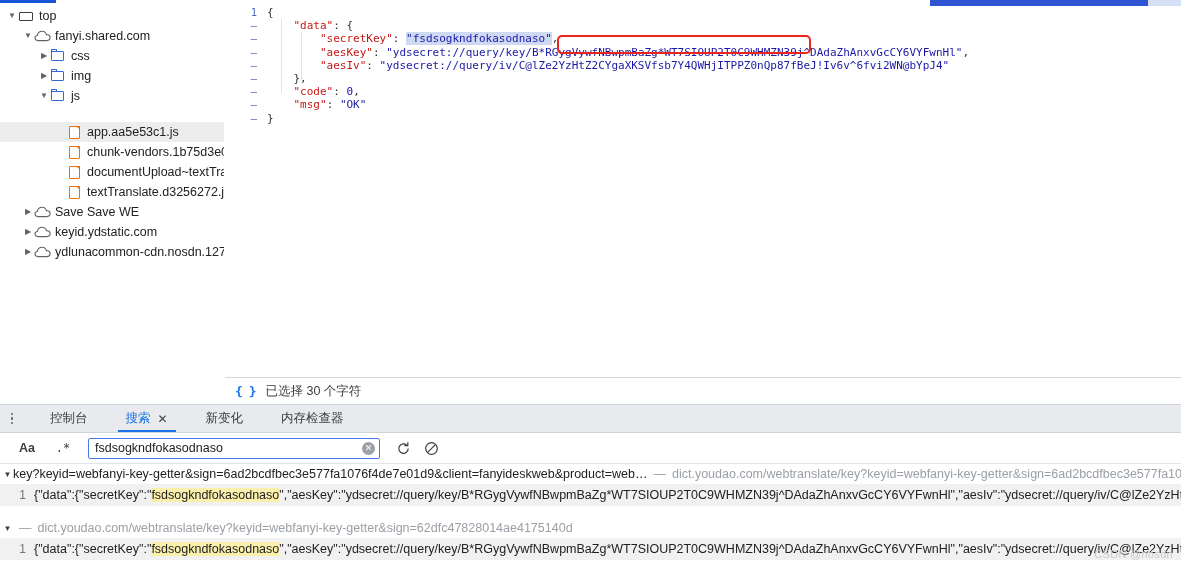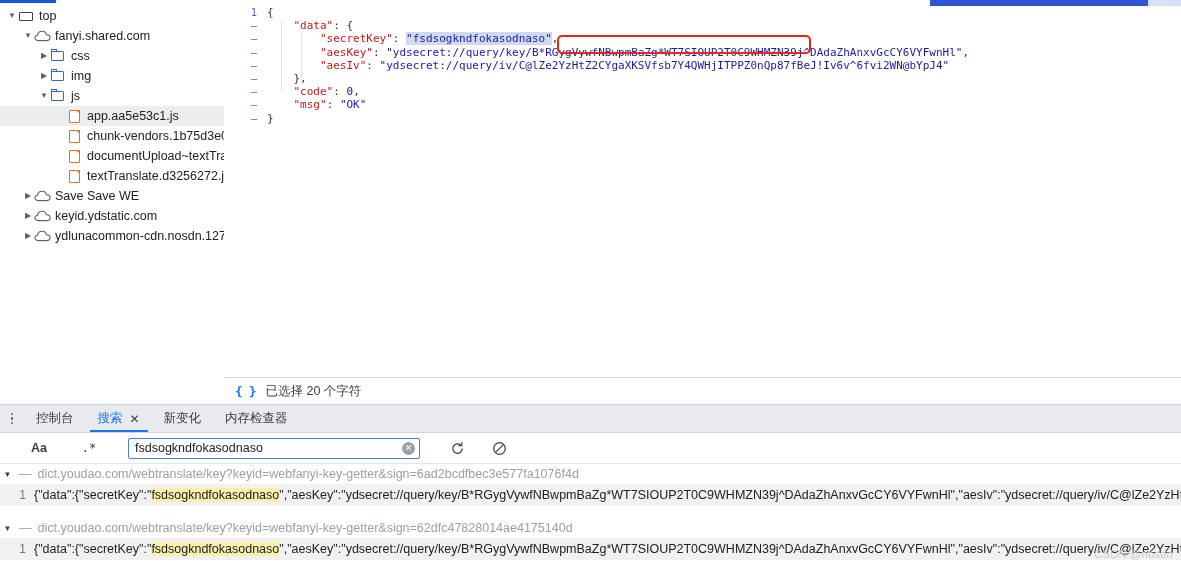--- a/index.html
+++ b/index.html
@@ -19,21 +19,21 @@
 
   
   .sidebar{
     position:absolute;left:0;top:6px;width:224px;height:398px;
     background:#ffffff;overflow:hidden;
   }
   .tree-row{
     display:flex;align-items:center;height:20px;
     padding-left:6px;white-space:nowrap;font-size:12.5px;color:#202124;
   }
-  .tree-row.selected{background:#ededed;}
+  .tree-row.selected{background:#ededed;margin-top:16px;}
   .twisty{
     width:12px;min-width:12px;text-align:center;font-size:8px;line-height:20px;
     color:#5f6368;
   }
   .twisty.blank{visibility:hidden;}
   .node-icon{width:18px;min-width:18px;height:20px;position:relative;margin-right:3px;}
   .node-label{overflow:hidden;}
 
   
   .ic-folder{
@@ -111,42 +111,41 @@
   }
   .status-text{font-size:12.5px;color:#3c4043;}
 
   
   .drawer{
     position:absolute;left:0;top:404px;width:1181px;height:157px;
     background:#ffffff;border-top:1px solid #cdd3dd;
   }
   .drawer-tabs{
     position:relative;height:27px;background:#e8eaed;
-    display:flex;align-items:flex-start;border-bottom:1px solid #d0d4da;
+    display:flex;align-items:flex-start;border-bottom:1px solid #d0d4da;gap:14px;
   }
   .kebab{
     width:24px;display:flex;flex-direction:column;align-items:center;justify-content:center;
     gap:2px;height:27px;
   }
   .kebab i{display:block;width:2.5px;height:2.5px;border-radius:50%;background:#5f6368;}
   .dtab{
     height:27px;display:flex;align-items:center;padding:0 12px;font-size:12.5px;
     color:#3c4043;position:relative;white-space:nowrap;
   }
   .dtab.active{color:#1a73e8;}
   .dtab.active:after{
     content:"";position:absolute;left:4px;right:4px;bottom:0;height:2px;background:#1a73e8;
   }
   .dtab .tclose{margin-left:7px;font-size:12px;color:#3c4043;}
 
   
   .search-bar{
-    height:30px;display:flex;align-items:center;padding:0 24px;background:#ffffff;
+    height:30px;display:flex;align-items:center;padding:0 12px;background:#ffffff;
     border-bottom:1px solid #e3e5e8;
-    gap:14px;
   }
   .tbtn{
     display:flex;align-items:center;justify-content:center;
     height:22px;min-width:22px;padding:0 4px;margin-right:4px;
     font-size:12px;color:#3c4043;border-radius:3px;
   }
   .tbtn.aa{font-weight:bold;font-size:12.5px;}
   .tbtn.regex{font-family:"DejaVu Sans Mono",monospace;font-size:12px;padding-left:6px;padding-right:6px;}
   .search-input-wrap{
     position:relative;width:290px;height:19px;margin:0 8px 0 4px;
@@ -297,21 +296,21 @@
 
   <div class="editor">
     <div class="indent-guide" style="left:56px;"></div>
     <div class="indent-guide" style="left:76px;height:48px;top:26px;"></div>
     <div class="code" id="code"><span class="cline"><span class="gutter">1</span><span class="tok-pun">{</span></span><span class="cline"><span class="gutter">–</span>    <span class="tok-key">"data"</span><span class="tok-pun">: {</span></span><span class="cline"><span class="gutter">–</span>        <span class="tok-key">"secretKey"</span><span class="tok-pun">: </span><span class="tok-str sel">"fsdsogkndfokasodnaso"</span><span class="tok-pun">,</span></span><span class="cline"><span class="gutter">–</span>        <span class="tok-key">"aesKey"</span><span class="tok-pun">: </span><span class="tok-str">"ydsecret://query/key/B*RGygVywfNBwpmBaZg*WT7SIOUP2T0C9WHMZN39j^DAdaZhAnxvGcCY6VYFwnHl"</span><span class="tok-pun">,</span></span><span class="cline"><span class="gutter">–</span>        <span class="tok-key">"aesIv"</span><span class="tok-pun">: </span><span class="tok-str">"ydsecret://query/iv/C@lZe2YzHtZ2CYgaXKSVfsb7Y4QWHjITPPZ0nQp87fBeJ!Iv6v^6fvi2WN@bYpJ4"</span></span><span class="cline"><span class="gutter">–</span>    <span class="tok-pun">},</span></span><span class="cline"><span class="gutter">–</span>    <span class="tok-key">"code"</span><span class="tok-pun">: </span><span class="tok-num">0</span><span class="tok-pun">,</span></span><span class="cline"><span class="gutter">–</span>    <span class="tok-key">"msg"</span><span class="tok-pun">: </span><span class="tok-str">"OK"</span></span><span class="cline"><span class="gutter">–</span><span class="tok-pun">}</span></span></div>
     <div class="redbox"></div>
   </div>
 
   <div class="editor-status">
     <span class="pretty-icon">{ }</span>
-    <span class="status-text">已选择 20 个字符</span>
+    <span class="status-text">已选择 30 个字符</span>
   </div>
 
   <div class="drawer">
     <div class="drawer-tabs" id="drawer-tabs">
       <div class="kebab">
           <i></i>
           <i></i>
           <i></i>
         </div>
     <div class="dtab">
@@ -347,20 +346,21 @@
           <circle cx="8" cy="8" r="6.2" fill="none" stroke="#3c4043" stroke-width="1.3"></circle>
           <line x1="3.8" y1="12.2" x2="12.2" y2="3.8" stroke="#3c4043" stroke-width="1.3"></line>
         </svg>
       </div>
     </div>
 
     <div class="results" id="results">
         <div class="res-group">
           <div class="res-head">
             <span class="res-twisty">▼</span>
+            <span class="res-name">key?keyid=webfanyi-key-getter&amp;sign=6ad2bcdfbec3e577fa1076f4de7e01d9&amp;client=fanyideskweb&amp;product=web…</span>
             <span class="res-dash">—</span>
             <span class="res-url">dict.youdao.com/webtranslate/key?keyid=webfanyi-key-getter&amp;sign=6ad2bcdfbec3e577fa1076f4d</span>
           </div>
           <div class="res-match">
             <span class="res-lineno">1</span>
             <span class="res-content"><span>{"data":{"secretKey":"</span><span class="hl">fsdsogkndfokasodnaso</span><span>","aesKey":"ydsecret://query/key/B*RGygVywfNBwpmBaZg*WT7SIOUP2T0C9WHMZN39j^DAdaZhAnxvGcCY6VYFwnHl","aesIv":"ydsecret://query/iv/C@lZe2YzHtZ2CY</span></span>
           </div>
         </div>
         <div class="res-spacer"></div>
         <div class="res-group">

